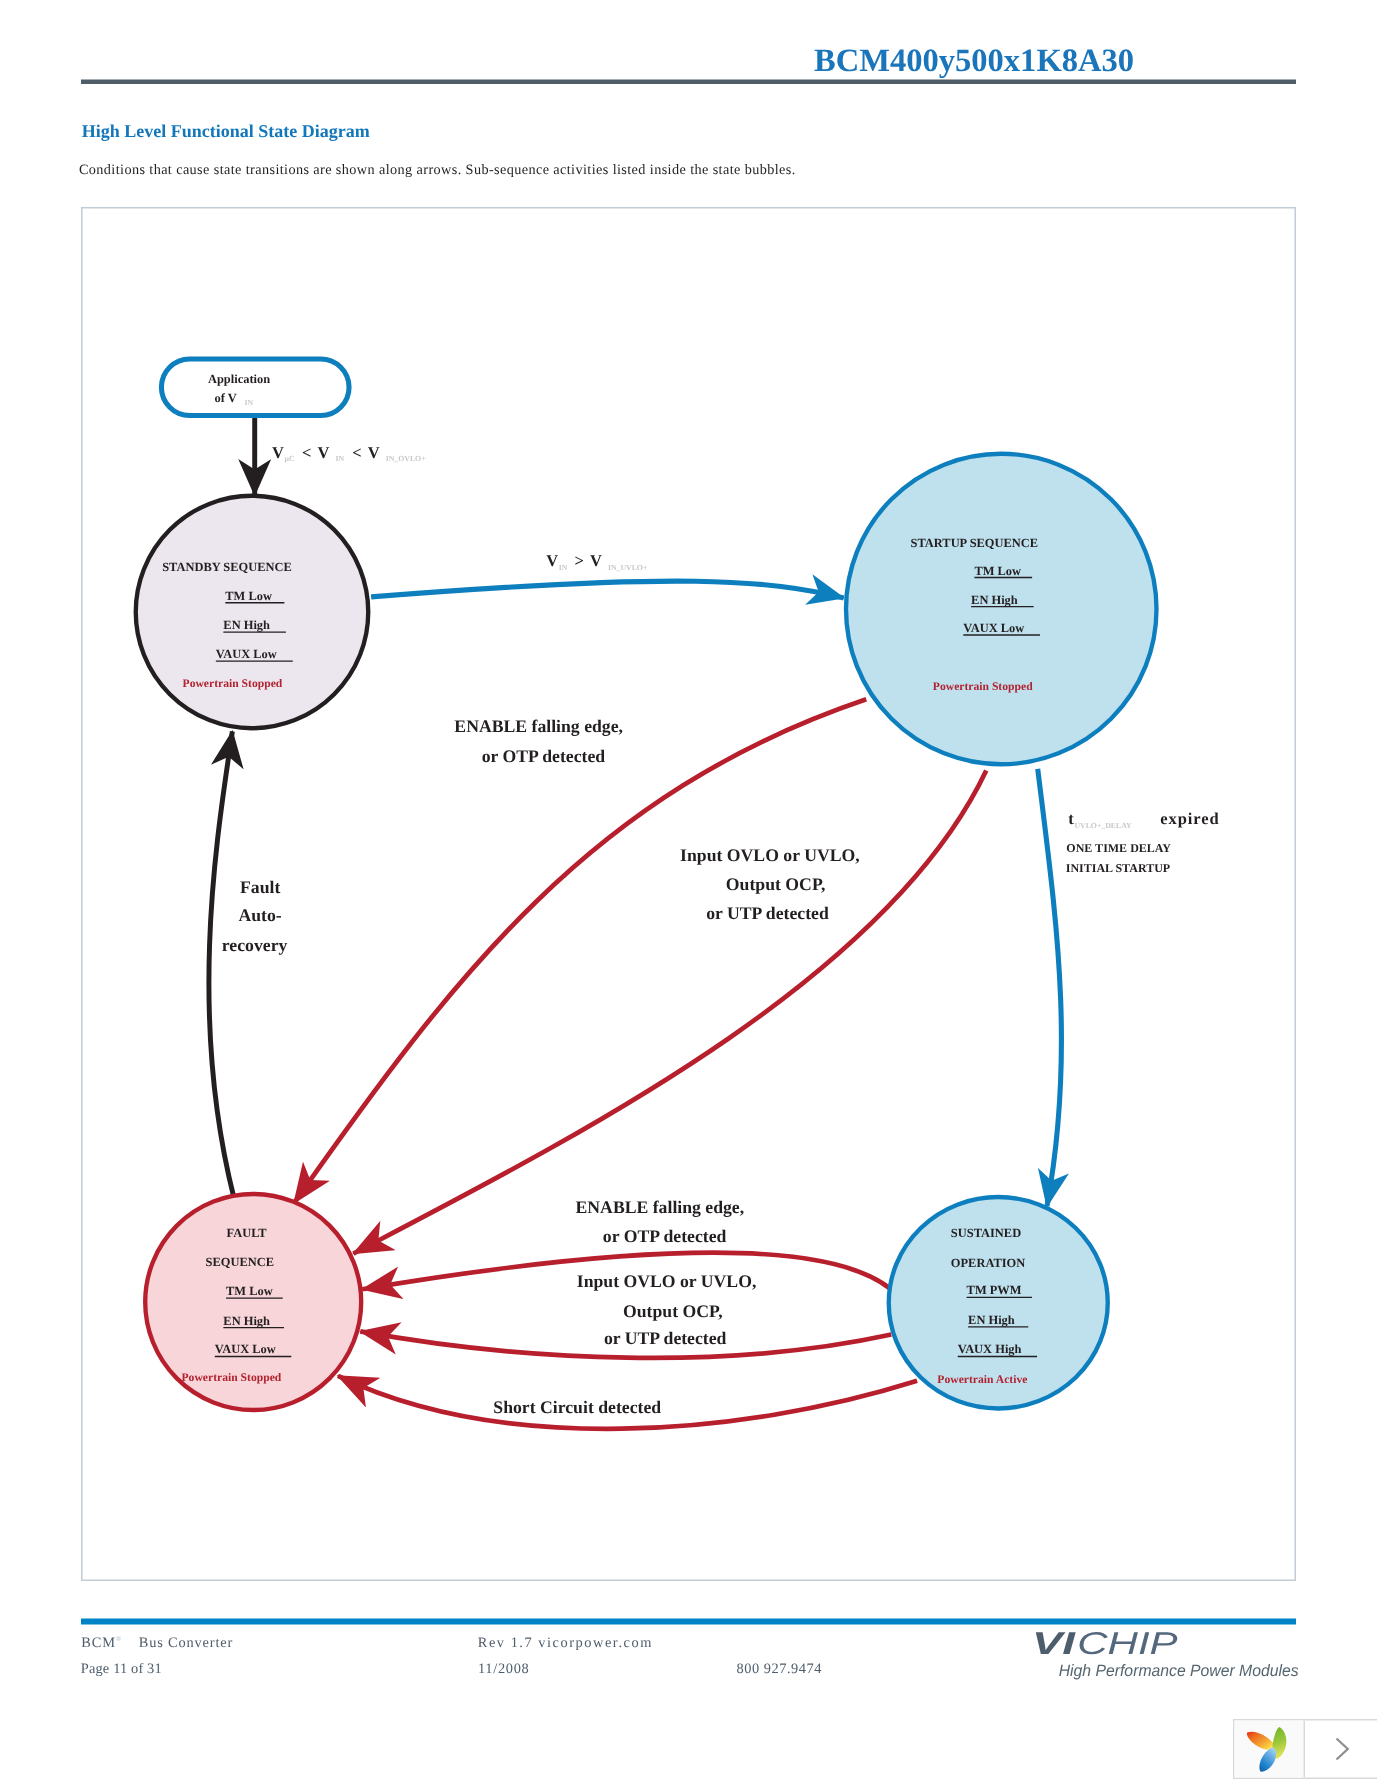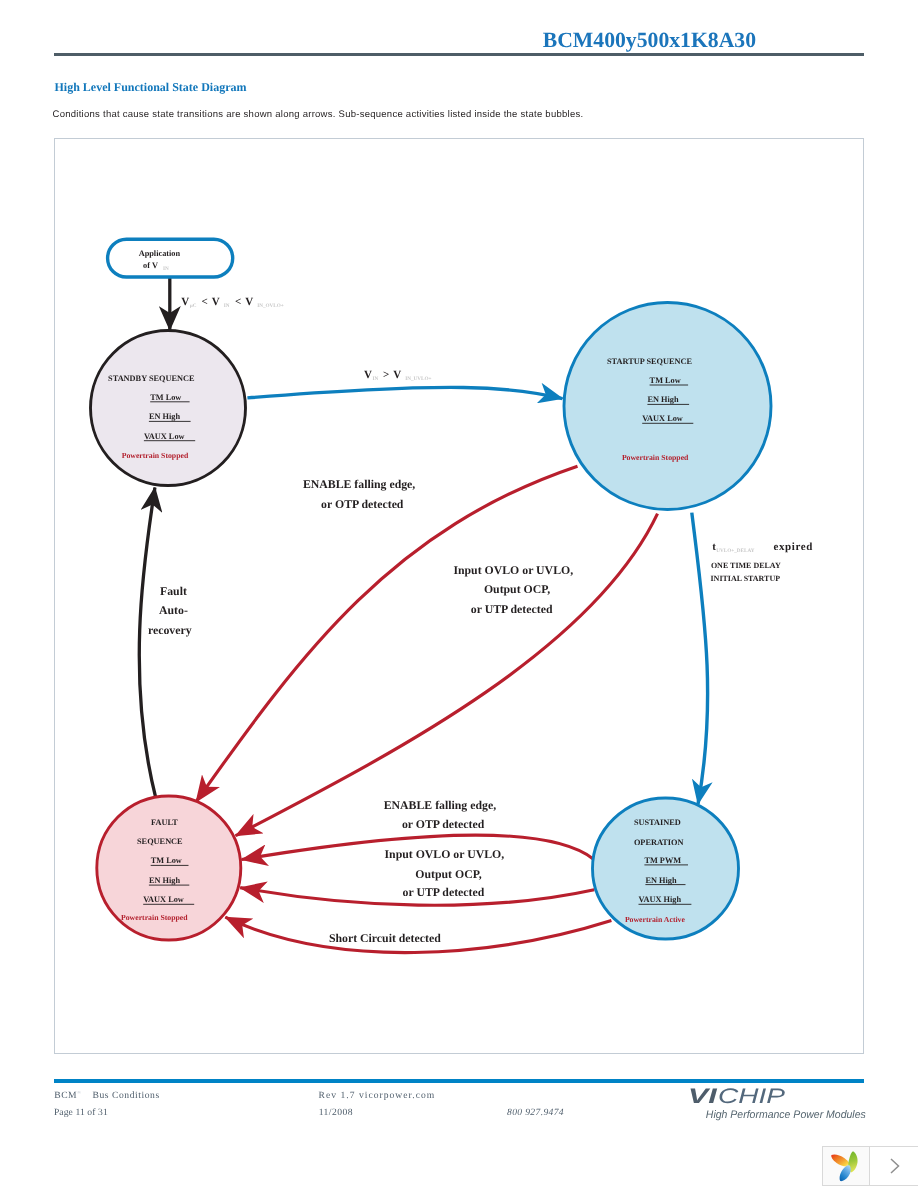--- a/index.html
+++ b/index.html
@@ -2,21 +2,21 @@
 <html><head>
 <meta charset="utf-8">
 <title>BCM400y500x1K8A30</title>
 <style>
   html,body{margin:0;padding:0;}
   body{width:918px;height:1188px;background:#ffffff;font-family:"Liberation Serif",serif;overflow:hidden;position:relative;-webkit-font-smoothing:antialiased;text-rendering:geometricPrecision;}
   .page{position:absolute;left:0;top:0;width:856px;height:1188px;}
   #hdr-title{position:absolute;right:100px;top:28px;font-family:"Liberation Serif",serif;font-weight:bold;font-size:21.7px;color:#1b75bb;white-space:nowrap;}
   #hdr-rule{position:absolute;left:54px;top:52.8px;width:810px;height:3.1px;background:#4e5d67;}
   #sec-title{position:absolute;left:54.5px;top:80.3px;font-family:"Liberation Serif",serif;font-weight:bold;font-size:12px;color:#1277bb;}
-  #sec-sub{position:absolute;left:52.6px;top:108.6px;font-family:Liberation Sans, sans-serif;font-size:9.5px;color:#231f20;letter-spacing:0.26px;}
+  #sec-sub{position:absolute;left:52.6px;top:108.6px;font-family:Liberation Serif, serif;font-size:9.5px;color:#231f20;letter-spacing:0.26px;}
   #diagram-box{position:absolute;left:54px;top:138px;width:810px;height:916px;border:1px solid #c3ccd5;box-sizing:border-box;background:#fff;}
   #diagram-svg{position:absolute;left:54px;top:138px;width:810px;height:916px;}
   #diagram-svg text{font-family:"Liberation Serif",serif;fill:#231f20;}
   #diagram-svg .nd-start{font-size:8.3px;font-weight:bold;text-anchor:middle;}
   #diagram-svg .nd-title{font-size:8.3px;font-weight:bold;}
   #diagram-svg .nd-line{font-size:8.3px;font-weight:bold;}
   #diagram-svg .nd-status{font-size:7.75px;font-weight:bold;fill:#b3222f;}
   #diagram-svg .sub{font-size:5.2px;fill:#c9c9c9;}
   #diagram-svg .lbl-v{font-size:11px;font-weight:bold;}
   #diagram-svg .lbl-b{font-size:11.8px;font-weight:bold;}
@@ -26,21 +26,21 @@
   #logo-a{font-size:21px;font-weight:bold;fill:#4e5d6b;letter-spacing:0px;}
   #logo-b{font-size:21px;fill:#53687c;stroke:#ffffff;stroke-width:0.75px;paint-order:stroke fill;letter-spacing:0px;}
   #logo-t{font-size:11px;fill:#55656f;letter-spacing:0px;}
   
   #ftr-rule{position:absolute;left:54px;top:1078.6px;width:810px;height:4.1px;background:#0083c6;}
   .ftr{position:absolute;font-family:"Liberation Serif",serif;font-size:9.6px;color:#4e5d6b;white-space:nowrap;line-height:1;}
   #ftr-l1{left:54.2px;top:1091.2px;letter-spacing:0.55px;}
   #ftr-l2{left:53.9px;top:1108.2px;letter-spacing:0.1px;}
   #ftr-c1{left:318.5px;top:1091.2px;letter-spacing:1.02px;}
   #ftr-c2{left:318.7px;top:1108.2px;letter-spacing:0.45px;}
-  #ftr-phone{left:507px;top:1108.2px;letter-spacing:0.35px;font-style:italic;}
+  #ftr-phone{left:491px;top:1108.2px;letter-spacing:0.35px;}
   #logo{position:absolute;left:688px;top:1084px;width:184px;height:38px;overflow:visible;}
   #widget{position:absolute;left:822px;top:1146px;width:100px;height:40px;border:1px solid #d9d9d9;box-sizing:border-box;display:flex;background:#fff;}
   #widget .cellA{width:46.5px;height:100%;background:#fafafa;border-right:1px solid #d9d9d9;display:flex;align-items:center;justify-content:center;box-sizing:border-box;}
   #widget .cellB{flex:1;display:flex;align-items:center;justify-content:center;}
 </style>
 </head>
 <body>
 
 <div class="page">
   <div id="hdr-title">BCM400y500x1K8A30</div>
@@ -159,21 +159,21 @@
 
       <text class="lbl-b" x="274.9" y="804.2">Short Circuit detected</text>
 
       <text class="lbl-b" x="106.0" y="457.0">Fault</text>
       <text class="lbl-b" x="105.0" y="475.7">Auto-</text>
       <text class="lbl-b" x="93.9" y="495.9">recovery</text>
     </g>
   </svg>
 
   <div id="ftr-rule"></div>
-  <div class="ftr" id="ftr-l1"><span>BCM</span><sup style="font-size:5px;color:#b9c2cb">®</sup><span style="display:inline-block;width:11px"></span><span>Bus Conditions</span></div>
+  <div class="ftr" id="ftr-l1"><span>BCM</span><sup style="font-size:5px;color:#b9c2cb">®</sup><span style="display:inline-block;width:11px"></span><span>Bus Converter</span></div>
   <div class="ftr" id="ftr-l2">Page 11 of 31</div>
   <div class="ftr" id="ftr-c1">Rev 1.7 vicorpower.com</div>
   <div class="ftr" id="ftr-c2">11/2008</div>
   <div class="ftr" id="ftr-phone">800 927.9474</div>
 
   <svg id="logo" viewBox="0 0 184 38">
     <text id="logo-a" x="2.0" y="18.9" transform="translate(-2.9,0) scale(1.445,1)">VI</text>
     <text id="logo-b" x="22.4" y="18.9" transform="translate(0.2,0) scale(1.335,1)">CHIP</text>
     <text id="logo-t" x="18.0" y="33.6" transform="translate(0.6,0) scale(0.955,1)">High Performance Power Modules</text>
   </svg>

